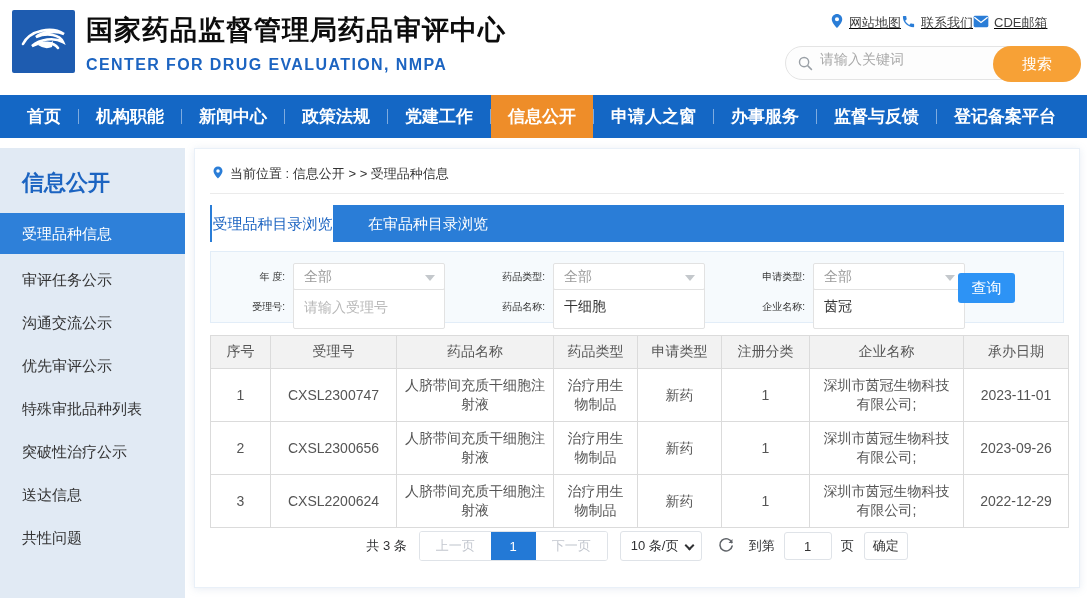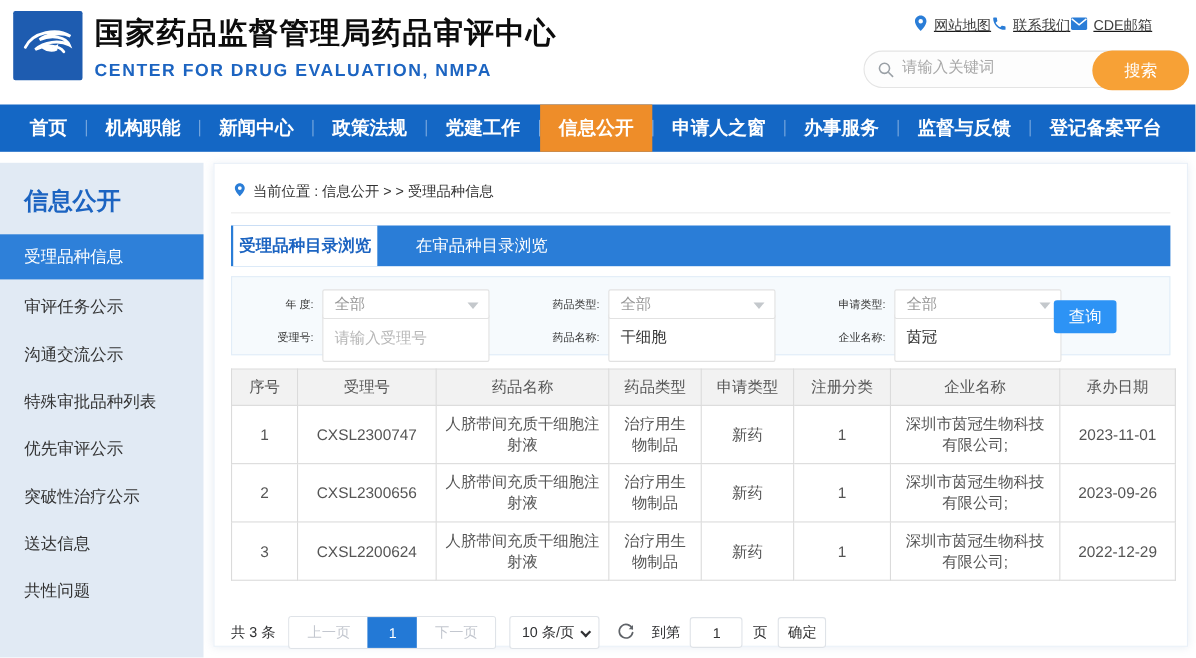--- a/index.html
+++ b/index.html
@@ -9,21 +9,21 @@
   
   .header { position:absolute; left:0; top:0; width:100%; height:95px; background:#fff; }
   .logo { position:absolute; left:12px; top:10px; width:63px; height:63px; background:#1e5cb0; border-radius:2px; display:flex; align-items:center; justify-content:center; }
   .title-block { position:absolute; left:86px; top:12px; }
   .site-title { font-size:27px; font-weight:bold; color:#0c0c0c; letter-spacing:1px; }
   .site-subtitle { font-size:16px; font-weight:bold; color:#1c64c1; letter-spacing:1.4px; margin-top:8px; }
   .top-links { position:absolute; left:830px; top:13px; width:294px; display:flex; justify-content:flex-start;text-decoration:underline; }
   .top-link { display:flex; align-items:center; gap:5px; font-size:13px; color:#404040; cursor:pointer; }
   .searchbar { position:absolute; left:785px; top:46px; width:296px; height:34px; border:1px solid #e4e4e4; border-radius:17px; background:#fdfdfd; }
   .search-glass { position:absolute; left:11px; top:8px; }
-  .search-input { position:absolute; left:34px; top:1px; width:165px; height:24px; border:none; outline:none; background:transparent; font-size:14px; color:#c2410c; font-family:Liberation Sans, sans-serif; }
+  .search-input { position:absolute; left:34px; top:1px; width:165px; height:24px; border:none; outline:none; background:transparent; font-size:14px; color:#c2410c; font-family:Liberation Mono, monospace; }
   .search-input::placeholder { color:#a9a9a9; }
   .search-btn { position:absolute; right:-1px; top:-1px; width:88px; height:36px; border:none; border-radius:18px; background:#f7a136; color:#fff; font-size:15px; cursor:pointer; font-family:inherit; }
 
   
   .nav { position:absolute; left:0; top:95px; width:100%; height:43px; background:#1467c5; display:flex; align-items:stretch; padding-left:10px; }
   .nav-item { color:#fff; font-size:17px; font-weight:bold; line-height:43px; padding:0 17px; cursor:pointer; white-space:nowrap; }
   .nav-item.active { background:#ee8d29; }
   .nav-sep { width:1px; height:15px; background:rgba(255,255,255,.45); align-self:center; }
 
   
@@ -31,40 +31,40 @@
   .sidebar-title { margin:20px 0 15px 22px; font-size:22px; font-weight:bold; color:#1c64c1; }
   .side-item { height:43px; line-height:43px; padding-left:22px; font-size:15px; color:#333; cursor:pointer; }
   .side-item.active { background:#2e80d9; color:#fff; height:41px; line-height:41px; margin-bottom:4px; }
 
   
   .main { position:absolute; left:194px; top:148px; width:886px; height:440px; background:#fff; border:1px solid #e9f0f8; box-shadow:0 1px 8px rgba(120,150,190,.18); padding:12px 15px; }
   .breadcrumb { display:flex; align-items:center; gap:6px; font-size:13px; color:#333; padding:4px 0 10px 2px; border-bottom:1px solid #ebebeb; }
 
   .tabs { margin-top:11px; height:37px; background:#2a7dd7; display:flex; padding-left:2px; }
   .tab { line-height:37px; text-align:center; font-size:15px; cursor:pointer; }
-  .tab.active { background:#fff; color:#1c64c1; font-weight:bold; width:131px; }
+  .tab.active { background:#fff; color:#1c64c1; font-weight:normal; width:121px; }
   .tab.inactive { color:#fff; width:190px; }
 
   .filter-panel { margin-top:9px; border:1px solid #e2edf8; background:#f6fafd; padding:8px 10px; position:relative; height:72px; }
   .f-row { display:flex; align-items:center; height:27px; margin:3px 0; }
   .f-label { text-align:right; font-size:10px; color:#333; margin-right:8px; white-space:nowrap; }
   .w64 { width:64px; } .w70 { width:70px; }
   .sp { width:30px; }
   .f-select { width:152px; height:27px; border:1px solid #e2e2e2; background:#fff; border-radius:2px; font-size:14px; color:#999; padding-left:10px; line-height:25px; position:relative; cursor:pointer; }
   .caret-down { position:absolute; right:9px; top:11px; width:0; height:0; border-left:5px solid transparent; border-right:5px solid transparent; border-top:6px solid #c4c8cc; }
   .f-input { width:152px; height:44px; border:1px solid #e2e2e2; background:#fff; border-radius:2px; font-size:14px; color:#333; padding-left:10px; outline:none; font-family:inherit; }
   .f-input::placeholder { color:#b8b8b8; }
   .query-btn { position:absolute; right:48px; top:21px; width:57px; height:30px; background:#2d93f5; color:#fff; border:none; border-radius:3px; font-size:15px; cursor:pointer; font-family:inherit; }
 
   table.result { margin-top:12px; width:858px; border-collapse:collapse; table-layout:fixed; }
   .result th, .result td { border:1px solid #dbdbdb; font-size:14px; color:#555; text-align:center; }
   .result th { background:#f2f2f2; height:33px; font-weight:normal; }
   .result td { height:53px; line-height:19px; padding:2px 7px; }
 
-  .pager { margin-top:32px; display:flex; align-items:center; font-size:13px; color:#303133; }
+  .pager { margin-top:3px; display:flex; align-items:center; font-size:13px; color:#303133;justify-content:center; }
   .pgroup { display:flex; border:1px solid #dfe3e8; border-radius:3px; overflow:hidden; margin-left:12px; height:30px; }
   .pbtn { width:71px; line-height:28px; text-align:center; color:#c3c7cf; background:#fff; cursor:default; }
   .pcur { width:45px; line-height:30px; text-align:center; background:#2379d6; color:#fff; cursor:pointer; }
   .psize { margin-left:12px; width:82px; height:30px; border:1px solid #dfe3e8; border-radius:3px; line-height:28px; padding-left:10px; font-size:13px; position:relative; background:#fff; cursor:pointer; color:#303133; }
   .chev { position:absolute; right:8px; top:10px; width:7px; height:7px; border-right:2px solid #303133; border-bottom:2px solid #303133; transform:rotate(45deg); }
   .refresh { margin-left:15px; cursor:pointer; display:flex; align-items:center; }
   .goto-label { margin-left:14px; }
   .goto-input { margin-left:9px; width:48px; height:28px; border:1px solid #dfe3e8; border-radius:3px; text-align:center; font-size:13px; outline:none; font-family:inherit; color:#333; }
   .goto-suffix { margin-left:9px; }
   .confirm-btn { margin-left:10px; width:44px; height:28px; border:1px solid #dfe3e8; background:#fff; border-radius:3px; font-size:13px; color:#333; cursor:pointer; font-family:inherit; }
@@ -148,22 +148,22 @@
     <div class="nav-item">监督与反馈</div>
     <div class="nav-sep"></div>
     <div class="nav-item">登记备案平台</div>
   </div>
 
   <div class="sidebar">
     <div class="sidebar-title">信息公开</div>
     <div class="side-item active">受理品种信息</div>
     <div class="side-item">审评任务公示</div>
     <div class="side-item">沟通交流公示</div>
+    <div class="side-item">优先审评公示</div>
     <div class="side-item">特殊审批品种列表</div>
-    <div class="side-item">优先审评公示</div>
     <div class="side-item">突破性治疗公示</div>
     <div class="side-item">送达信息</div>
     <div class="side-item">共性问题</div>
   </div>
 
   <div class="main">
 
     <div class="breadcrumb">
       <span>
         <svg width="12" height="15" viewBox="0 0 24 26">

